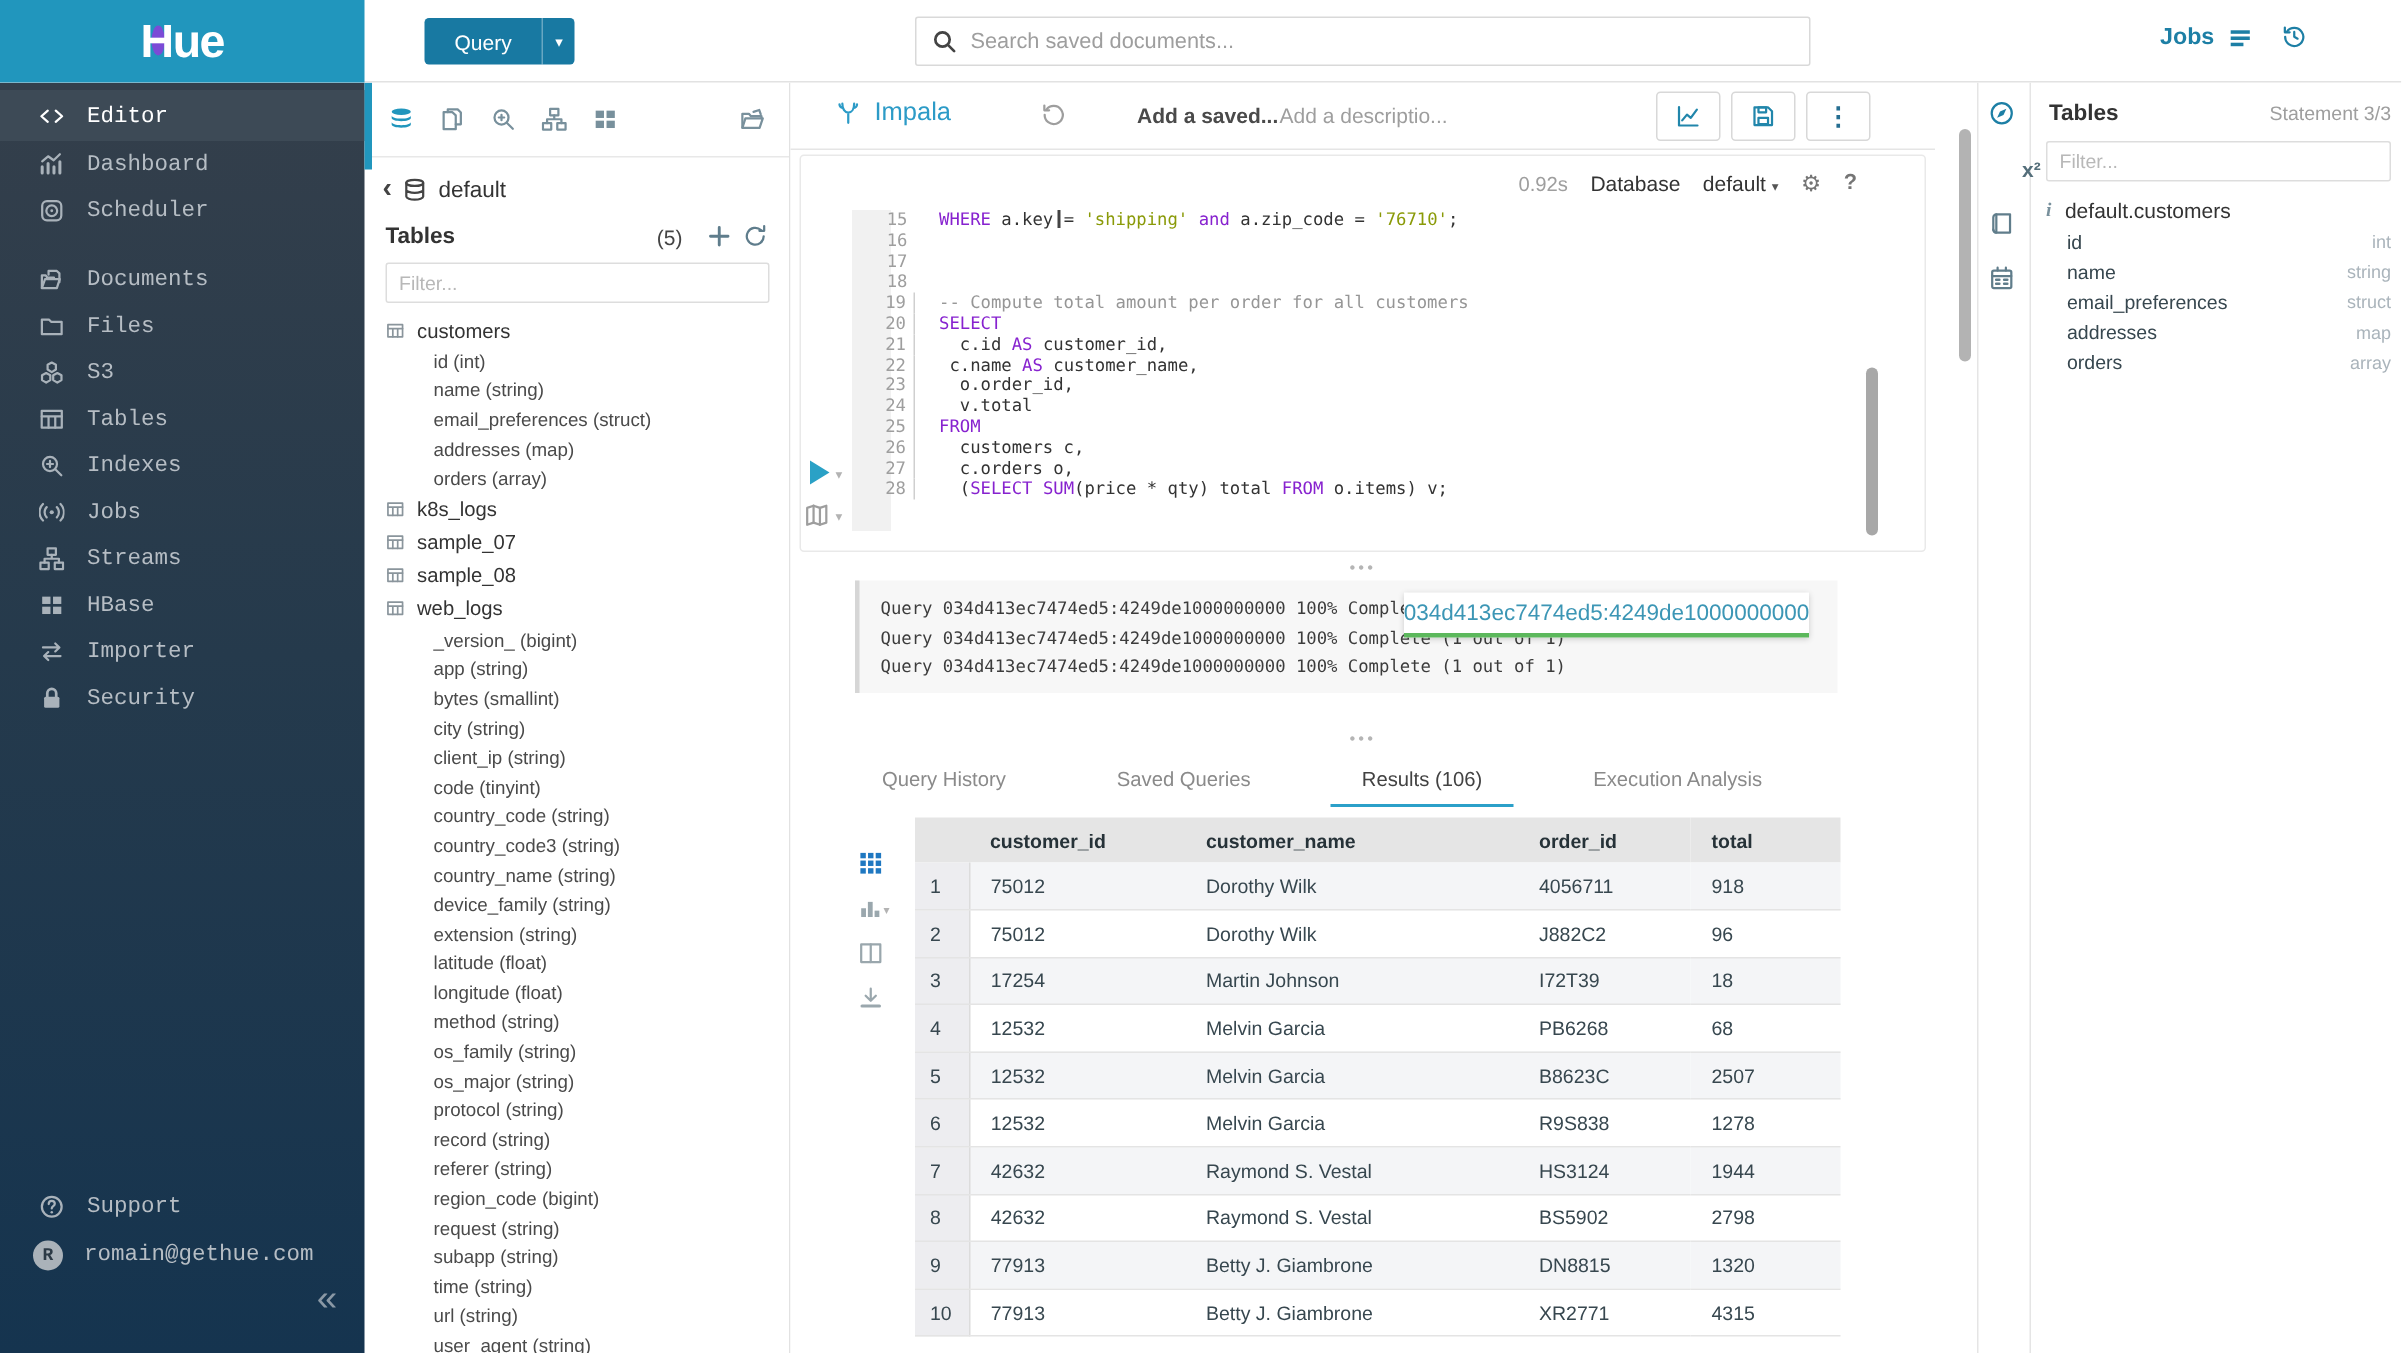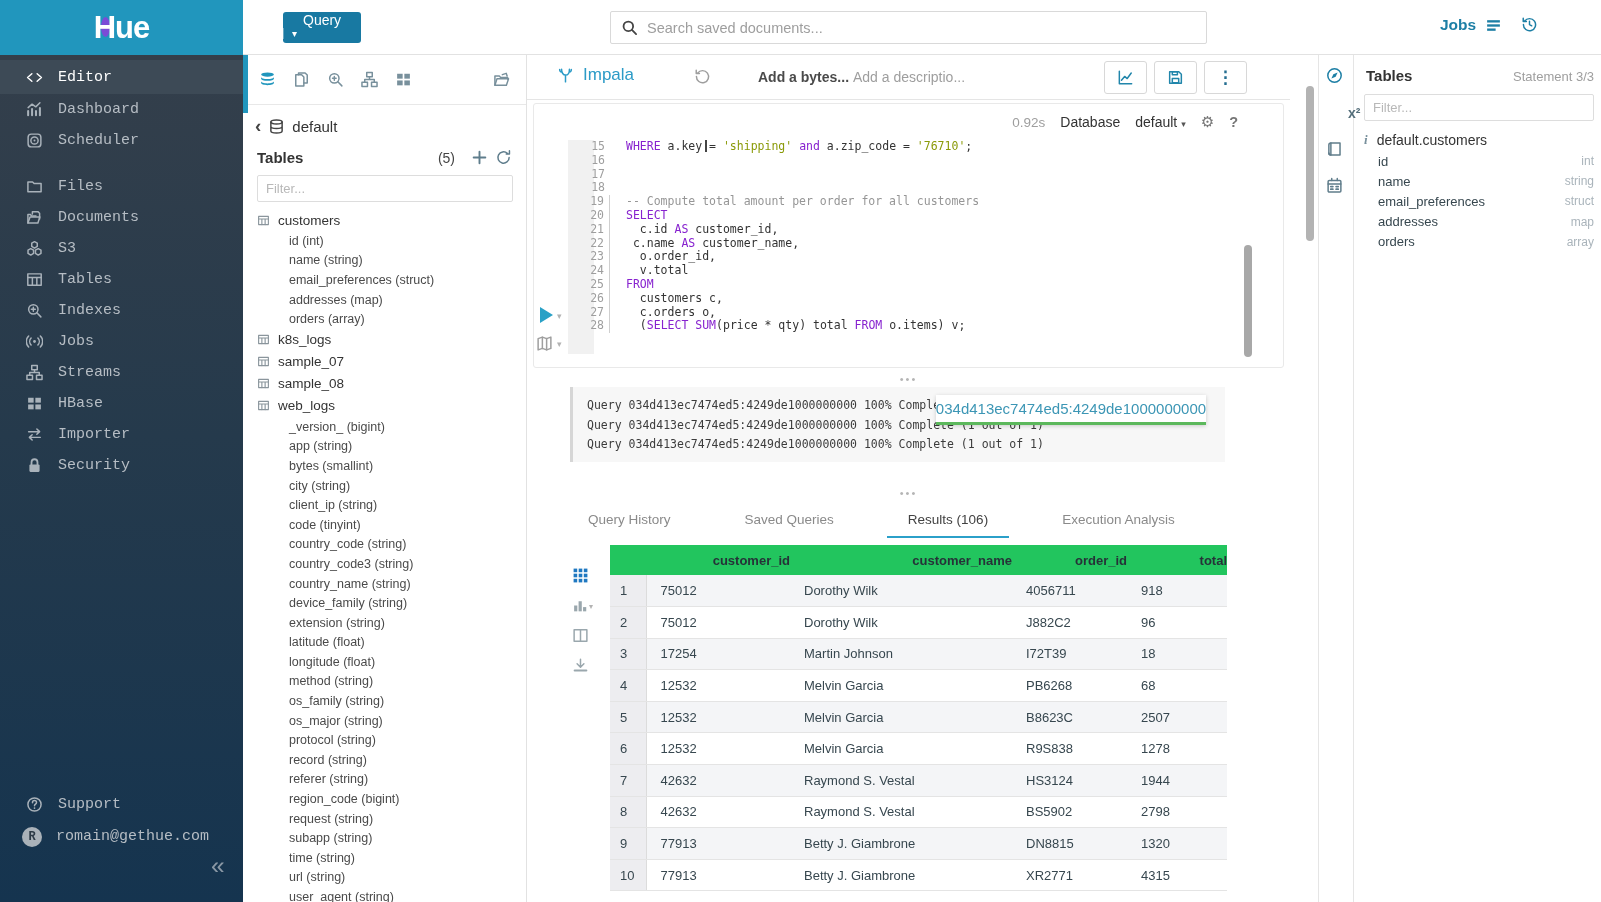--- a/index.html
+++ b/index.html
@@ -9,21 +9,21 @@
   svg { display:block; }
   .ico { display:inline-flex; align-items:center; justify-content:center; }
 
   
   .topbar { position:absolute; left:0; top:0; width:1601px; height:55px; background:#fff; border-bottom:1px solid #e2e2e2; z-index:20; }
   .logo { position:absolute; left:0; top:0; width:243px; height:55px; background:#2196bd; display:flex; align-items:center; justify-content:center; }
   .logo-text { color:#fff; font-size:31px; font-weight:800; letter-spacing:-1px; position:relative; }
   .logo-h { position:relative; display:inline-block; }
   .logo-h::before { content:""; position:absolute; left:7px; top:7px; width:9px; height:20px; background:#7b4bd6; border-radius:50%; z-index:-1; }
   .logo { z-index:1; }
-  .query-btn { position:absolute; left:283px; top:12px; height:31px; background:#1879a2; border:none; border-radius:3px; color:#fff; font-size:14px; display:flex; align-items:stretch; cursor:pointer; font-family:inherit;flex-direction:column; }
+  .query-btn { position:absolute; left:283px; top:12px; height:31px; background:#1879a2; border:none; border-radius:3px; color:#fff; font-size:14px; display:flex; align-items:stretch; cursor:pointer; font-family:inherit; }
   .query-btn .qlabel { padding:0 20px; display:flex; align-items:center; }
   .query-btn .qcaret { border-left:1px solid rgba(255,255,255,.35); padding:0 8px; display:flex; align-items:center; font-size:10px; }
   .searchbox { position:absolute; left:610px; top:11px; width:597px; height:33px; border:1px solid #d9d9d9; border-radius:2px; display:flex; align-items:center; padding:0 10px; background:#fff; }
   .searchbox .ico { color:#444; margin-right:9px; }
   .searchbox input { border:none; outline:none; flex:1; font-size:14.5px; color:#333; font-family:inherit; background:transparent; }
   .searchbox input::placeholder { color:#9e9e9e; }
   .jobs-link { position:absolute; left:1440px; top:16px; display:flex; align-items:center; gap:9px; color:#1d7fa5; font-size:15.5px; font-weight:bold; cursor:pointer; }
   .hist-top { position:absolute; left:1521px; top:16px; color:#1d7fa5; cursor:pointer; }
 
   
@@ -106,21 +106,21 @@
   .tabs { position:absolute; left:40px; top:448px; display:flex; gap:32px; }
   .tab { padding:9px 21px; font-size:13.5px; color:#8a8a8a; cursor:pointer; border-bottom:2px solid transparent; }
   .tab.active { color:#424242; border-bottom-color:#2ba0c9; }
 
   .res-icons { position:absolute; left:45px; top:512px; display:flex; flex-direction:column; gap:13px; }
   .res-icons .ico { color:#9aa7ad; cursor:pointer; position:relative; }
   .res-icons .ico.blue { color:#1f78c1; }
   .res-icons .mini-caret { position:absolute; left:17px; top:5px; font-size:8px; color:#b3b3b3; }
 
   .res-table { position:absolute; left:83px; top:490px; width:617px; border-collapse:collapse; table-layout:fixed; font-size:13px; color:#37474f; }
-  .res-table th { font-weight:bold; text-align:right; height:30px; padding-left:14px; color:#263238; background:#22c55e; }
+  .res-table th { font-weight:bold; text-align:left; height:30px; padding-left:14px; color:#263238; background:#e5e5e5; }
   .res-table td { height:31.6px; padding-left:14px; border-bottom:1px solid #e4e4e4; }
   .res-table td.num { background:#ededf0; border-right:1px solid #dcdcdc; padding-left:10px; color:#37474f; }
   .res-table tr.odd td.val { background:#f4f5f7; }
   .res-table tr.even td.val { background:#fff; }
 
   
   .page-scroll { position:absolute; left:1306px; top:86px; width:8px; height:155px; background:#b3b3b3; border-radius:4px; cursor:grab; z-index:25; }
 
   
   .assist { position:absolute; left:1318px; top:55px; width:283px; height:847px; background:#fff; border-left:1px solid #e5e5e5; }
@@ -210,34 +210,34 @@
               <circle cx="8" cy="8" r="3.4"></circle>
               <circle cx="8" cy="8" r="0.9" fill="currentColor" stroke="none"></circle>
             </svg>
           </span>
           <span>Scheduler</span>
         </div>
         <div class="nav-gap"></div>
         <div class="nav-item">
           <span class="ico">
             <svg width="17" height="17" viewBox="0 0 16 16" fill="none" stroke="currentColor" stroke-width="1.4" stroke-linecap="round" stroke-linejoin="round">
-              <path d="M1.8 13V3.8h4.4L7.6 5.2h6.6V13z"></path>
-            </svg>
-          </span>
-          <span>Files</span>
-        </div>
-        <div class="nav-item">
-          <span class="ico">
-            <svg width="17" height="17" viewBox="0 0 16 16" fill="none" stroke="currentColor" stroke-width="1.4" stroke-linecap="round" stroke-linejoin="round">
               <path d="M6 4.8V2.5h5.2L12.8 4v5.5"></path>
               <path d="M1.8 13.2h9.4l1.8-5.6H3.8z"></path>
               <path d="M1.8 13.2V5.2h2.4l1 1.4h4.2"></path>
             </svg>
           </span>
           <span>Documents</span>
+        </div>
+        <div class="nav-item">
+          <span class="ico">
+            <svg width="17" height="17" viewBox="0 0 16 16" fill="none" stroke="currentColor" stroke-width="1.4" stroke-linecap="round" stroke-linejoin="round">
+              <path d="M1.8 13V3.8h4.4L7.6 5.2h6.6V13z"></path>
+            </svg>
+          </span>
+          <span>Files</span>
         </div>
         <div class="nav-item">
           <span class="ico">
             <svg width="17" height="17" viewBox="0 0 16 16" fill="none" stroke="currentColor" stroke-width="1.4" stroke-linecap="round" stroke-linejoin="round">
               <path d="M8 1.6 10.6 3v3L8 7.6 5.4 6V3z"></path>
               <path d="M4.5 8.2 7.1 9.6v3l-2.6 1.6-2.6-1.6v-3z"></path>
               <path d="M11.5 8.2l2.6 1.4v3l-2.6 1.6-2.6-1.6v-3z"></path>
             </svg>
           </span>
           <span>S3</span>
@@ -489,21 +489,21 @@
             </svg>
           </span>
         <span>Impala</span>
       </div>
       <span class="ed-hist ico">
           <svg width="17" height="17" viewBox="0 0 16 16" fill="none" stroke="currentColor" stroke-width="1.4" stroke-linecap="round" stroke-linejoin="round">
             <path d="M3.4 4.8A5.7 5.7 0 1 1 2.3 8"></path>
             <path d="M2.1 2.2v3h3"></path>
           </svg>
         </span>
-      <span class="ed-name">Add a bytes...</span>
+      <span class="ed-name">Add a saved...</span>
       <span class="ed-desc">Add a descriptio...</span>
       <div class="ed-btns">
         <button class="ed-btn">
             <span class="ico">
               <svg width="17" height="17" viewBox="0 0 16 16" fill="none" stroke="currentColor" stroke-width="1.4" stroke-linecap="round" stroke-linejoin="round">
                 <path d="M2.2 2.2v11.6h11.6"></path>
                 <path d="M4.2 10.6 7.2 7l2.4 2 3.8-5.2"></path>
               </svg>
             </span>
           </button>

